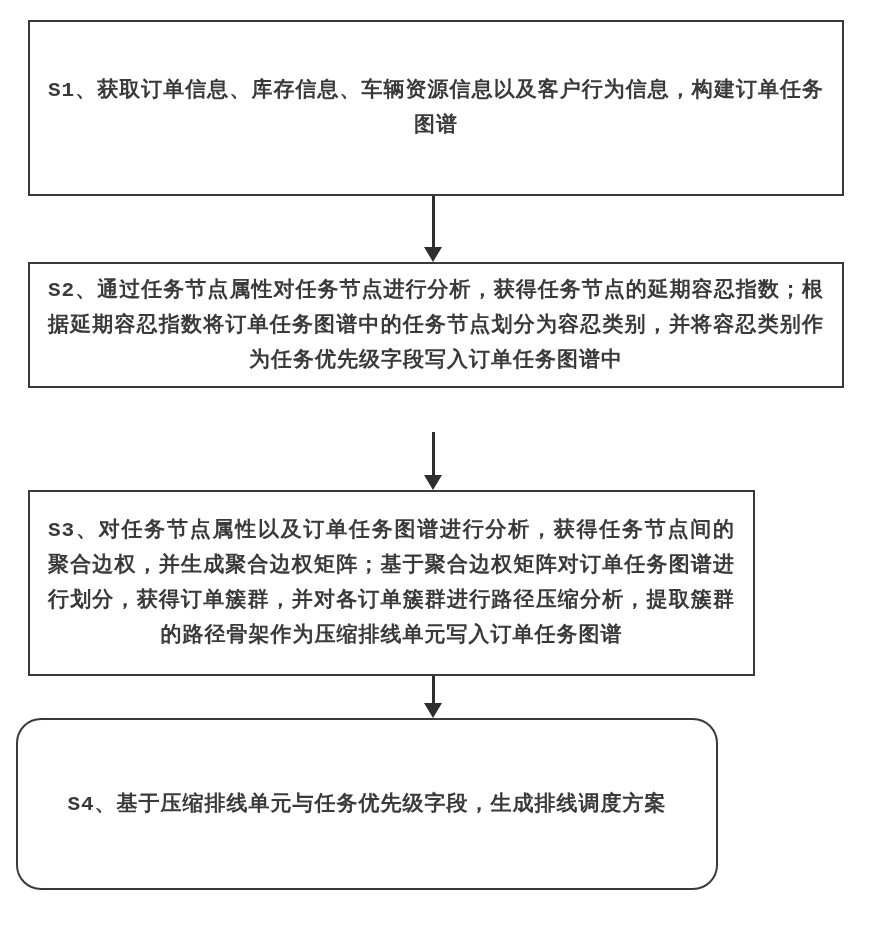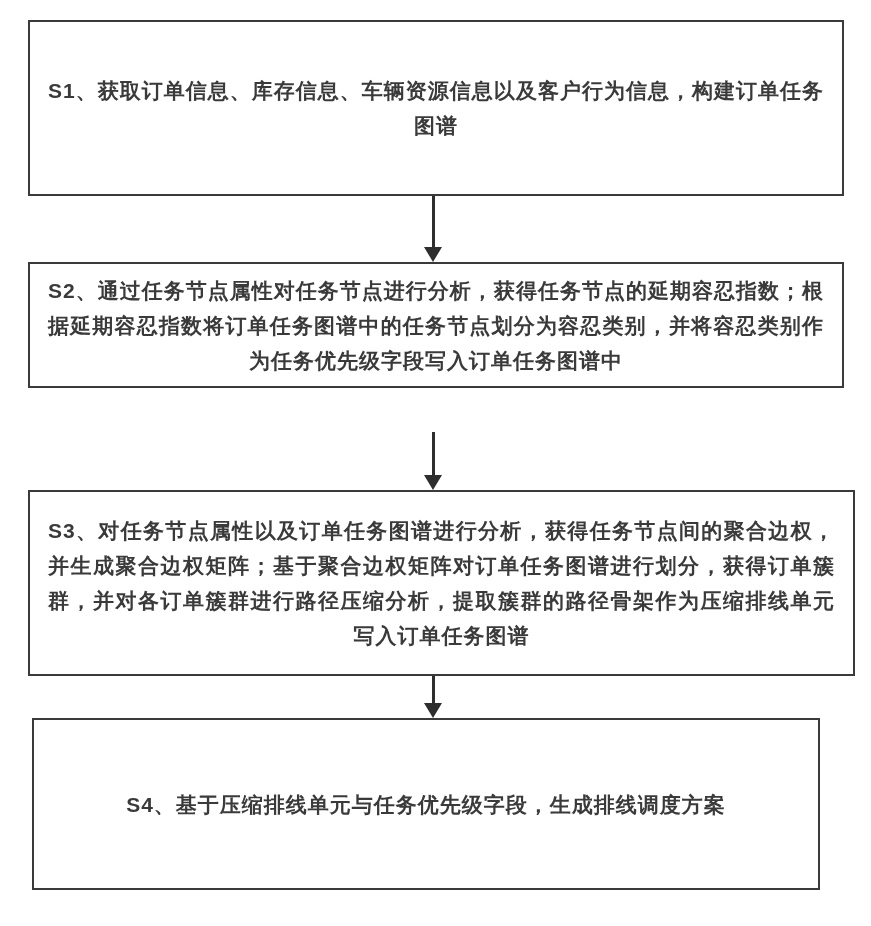--- a/index.html
+++ b/index.html
@@ -17,20 +17,21 @@
     }
     .step-box {
       position: absolute;
       box-sizing: border-box;
       border: 2px solid #3a3a3a;
       background: #ffffff;
       display: flex;
       align-items: center;
       justify-content: center;
       padding: 10px 18px;
+      font-family: Liberation Mono, monospace;
     }
     .step-text {
       font-size: 21px;
       font-weight: bold;
       line-height: 35px;
       letter-spacing: 1px;
       color: #3a3a3a;
       text-align: justify;
       text-align-last: center;
       width: 100%;
@@ -49,22 +50,22 @@
     }
     .arrow .head {
       width: 0;
       height: 0;
       border-left: 9px solid transparent;
       border-right: 9px solid transparent;
       border-top: 15px solid #2e2e2e;
     }
     #box-s1 { left: 28px; top: 20px;  width: 816px; height: 176px; }
     #box-s2 { left: 28px; top: 262px; width: 816px; height: 126px; }
-    #box-s3 { left: 28px; top: 490px; width: 827px; height: 186px; }
-    #box-s4 { left: 32px; top: 718px; width: 788px; height: 172px; }
+    #box-s3 { left: 28px; top: 490px; width: 727px; height: 186px; }
+    #box-s4 { left: 16px; top: 718px; width: 702px; height: 172px; border-radius: 25px; }
     #arrow-1 { left: 424px; top: 196px; height: 66px; }
     #arrow-2 { left: 424px; top: 432px; height: 58px; }
     #arrow-3 { left: 424px; top: 676px; height: 42px; }
   </style>
 </head>
 <body>
 
 <div class="page">
 
   <div class="step-box" id="box-s1">

